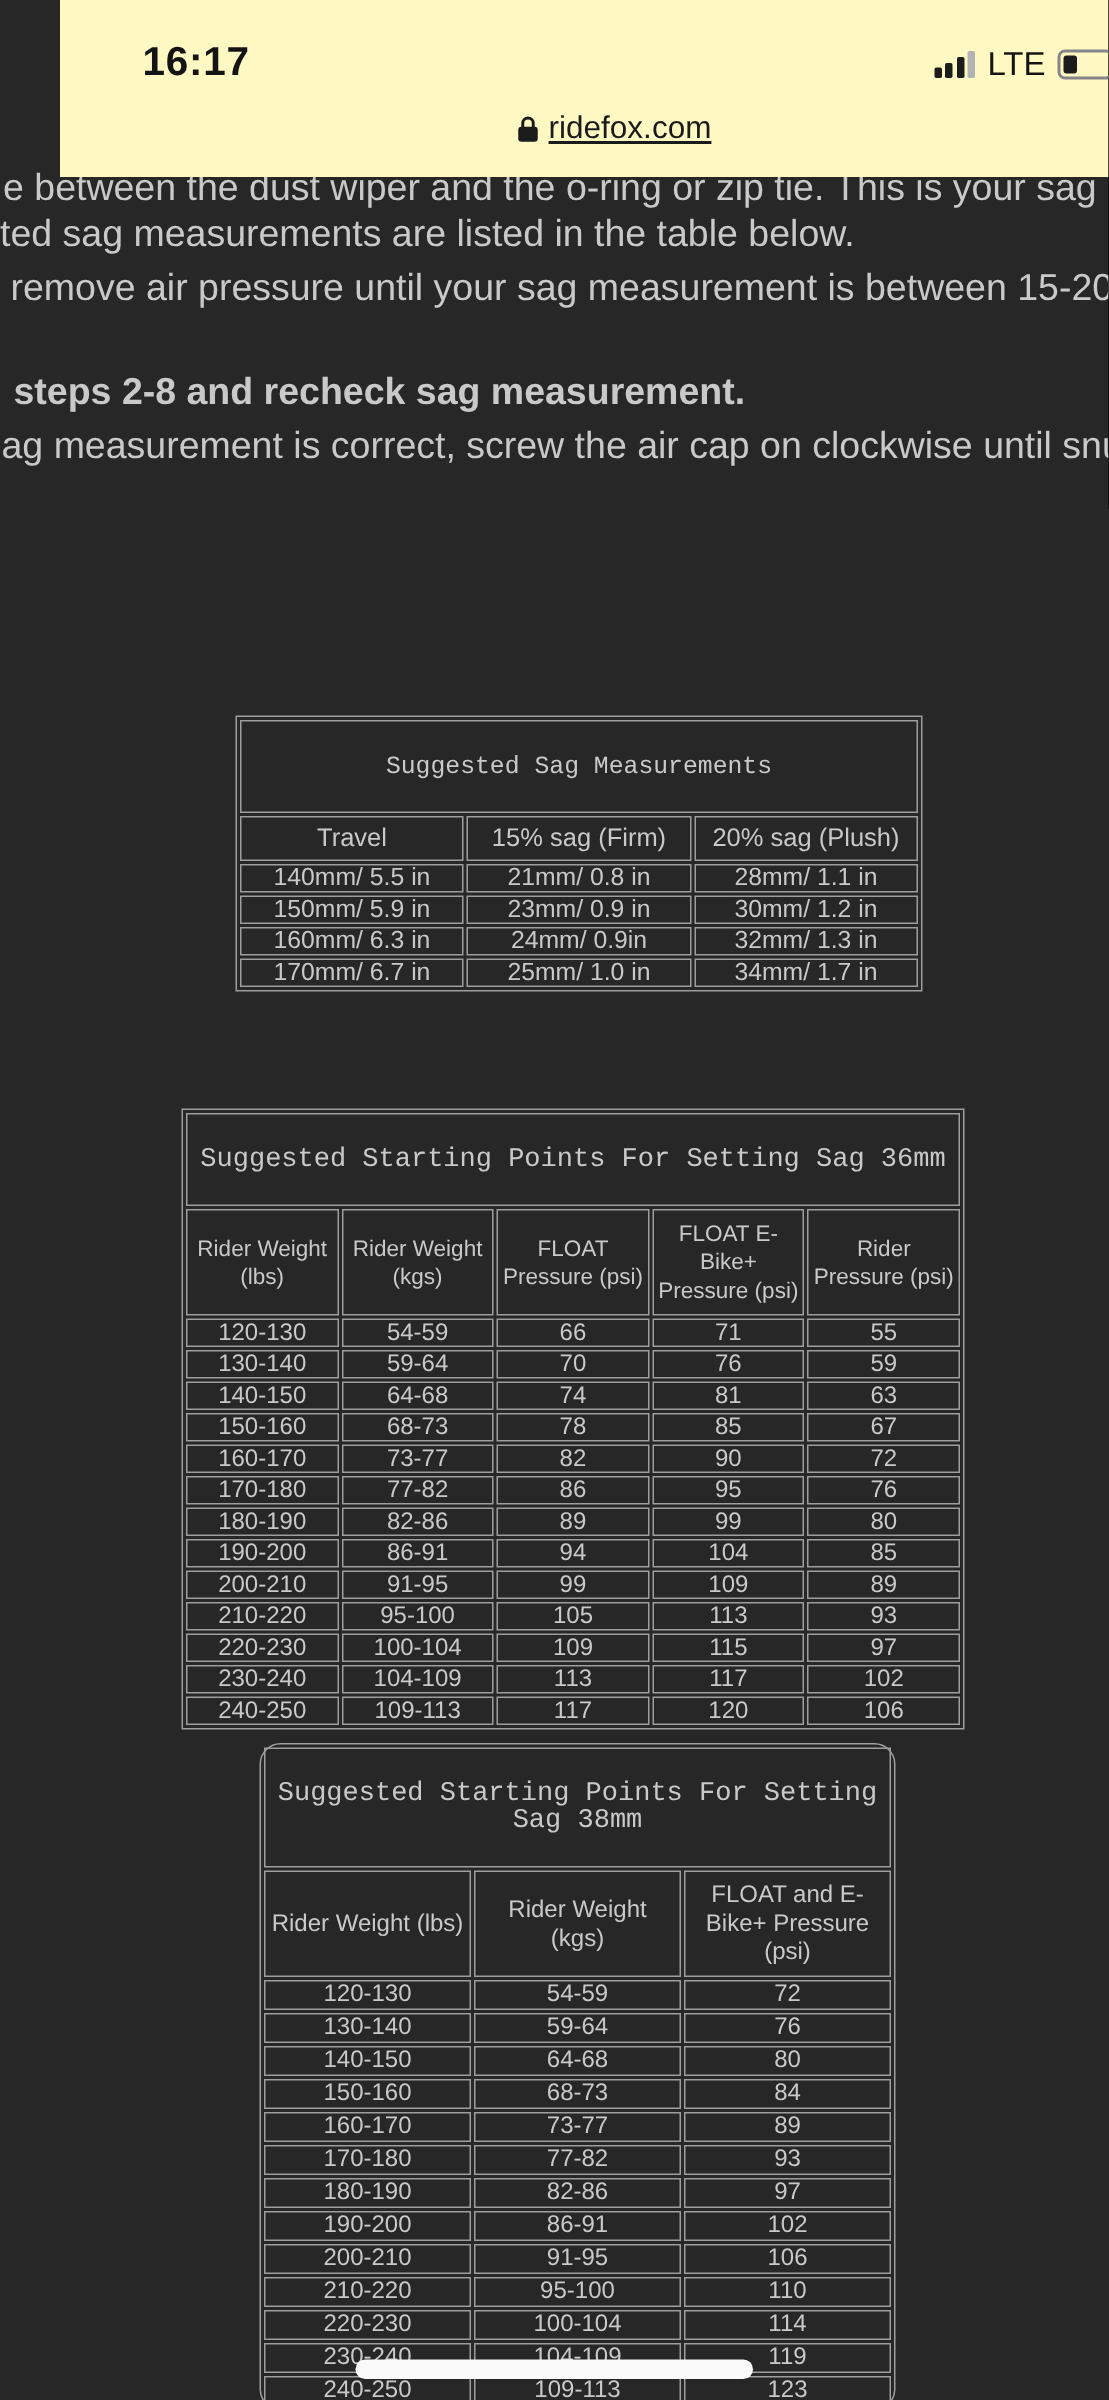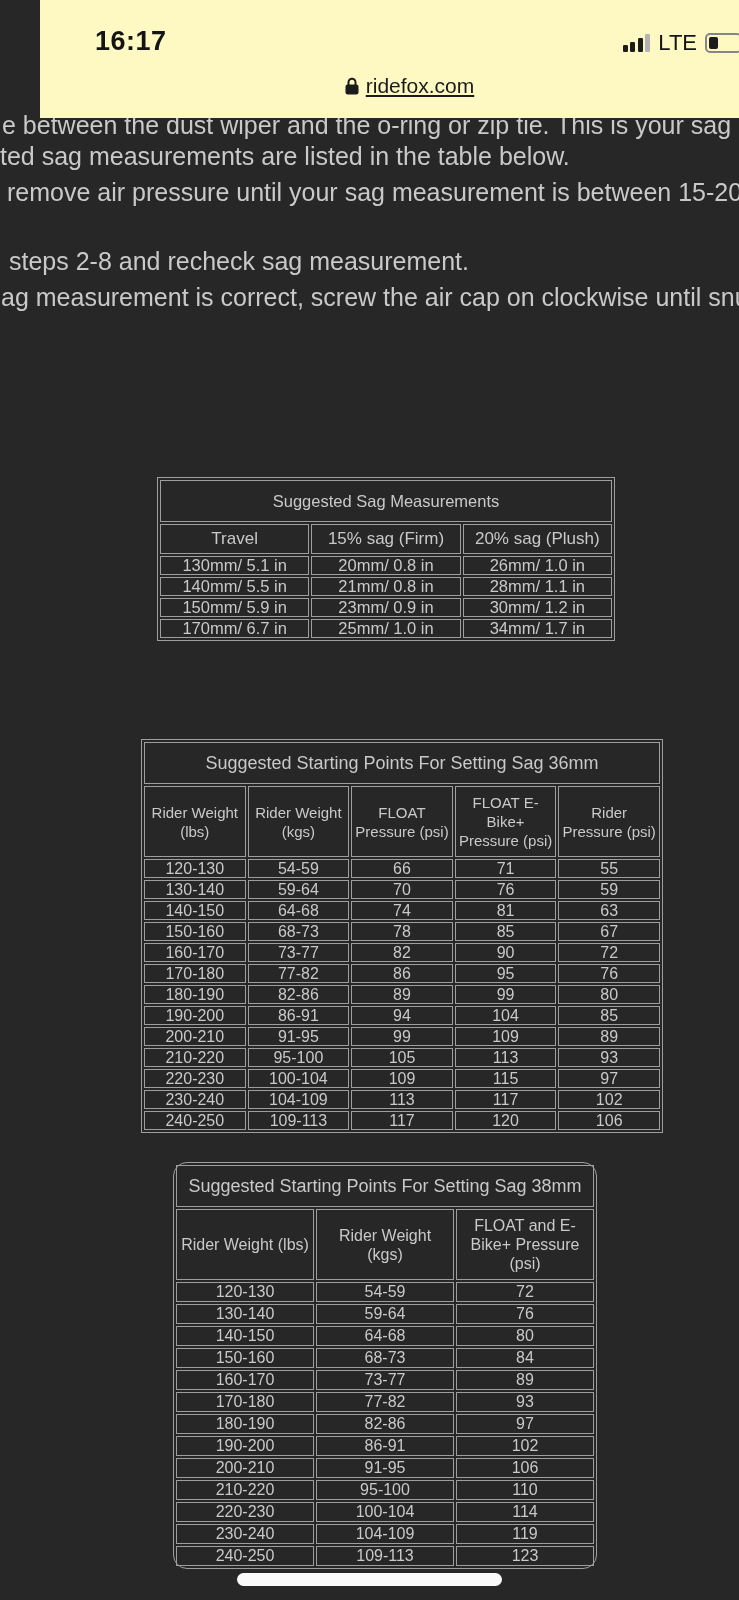--- a/index.html
+++ b/index.html
@@ -21,70 +21,70 @@
            font-size:21px;color:#1b1b1b;text-decoration:underline;}
   .lock-svg{display:block;}
 
   
   .bodyline{position:absolute;white-space:nowrap;font-size:25px;line-height:30px;color:#c9c9c9;}
 
   
   table.sag{position:absolute;border-collapse:separate;border-spacing:2px;border:1px solid #9e9e9e;
             table-layout:fixed;color:#c9c9c9;text-align:center;}
   .sag td,.sag th{border:1px solid #9e9e9e;font-weight:normal;vertical-align:middle;overflow:hidden;}
-  .sag .tt{font-size:18px;line-height:18px;padding:11px 0;}
+  .sag .tt{font-size:18px;line-height:18px;padding:21px 0;font-family:Liberation Mono, monospace;}
   .sag td{font-size:16px;line-height:17px;padding:0;}
   #t1{left:157px;top:477px;width:458px;}
   #t1 th{font-size:17px;line-height:18px;padding:5px 2px;}
   #t1 td{font-size:16.5px;}
-  #t2{left:121px;top:739px;width:522px;margin-left:20px;}
+  #t2{left:121px;top:739px;width:522px;}
   #t2 th{font-size:15px;line-height:19px;padding:6px 2px;}
   #t3{left:173px;top:1162px;width:424px;border-radius:14px;}
   #t3 th{font-size:16px;line-height:19px;padding:6px 2px;}
   #t3 td{line-height:18px;}
 
   
   .home{position:absolute;left:237px;top:1573px;width:265px;height:13px;border-radius:7px;background:#fafafa;z-index:6;}
 </style>
 </head>
 <body>
 
 <div class="phone">
 
   <div>
     <div class="bodyline" style="top:110px;left:2px;">e between the dust wiper and the o-ring or zip tie. This is your sag measurem</div>
     <div class="bodyline" style="top:141px;left:0px;">ted sag measurements are listed in the table below.</div>
     <div class="bodyline" style="top:177px;left:7px;">remove air pressure until your sag measurement is between 15-20% of your</div>
-    <div class="bodyline" style="top:246px;left:9px;">steps 2-8 and recheck sag measurement.</div>
+    <div class="bodyline" style="top:246px;left:9px;font-weight:bold;">steps 2-8 and recheck sag measurement.</div>
     <div class="bodyline" style="top:282px;left:1px;">ag measurement is correct, screw the air cap on clockwise until snug.</div>
 
     <table class="sag" id="t1">
         <tbody>
           <tr>
             <td colspan="3" class="tt">Suggested Sag Measurements</td>
           </tr>
           <tr>
             <th>Travel</th>
             <th>15% sag (Firm)</th>
             <th>20% sag (Plush)</th>
           </tr>
           <tr>
-            <td>130mm/ 5.1 in</td>
-            <td>20mm/ 0.8 in</td>
-            <td>26mm/ 1.0 in</td>
-          </tr>
-          <tr>
             <td>140mm/ 5.5 in</td>
             <td>21mm/ 0.8 in</td>
             <td>28mm/ 1.1 in</td>
           </tr>
           <tr>
             <td>150mm/ 5.9 in</td>
             <td>23mm/ 0.9 in</td>
             <td>30mm/ 1.2 in</td>
+          </tr>
+          <tr>
+            <td>160mm/ 6.3 in</td>
+            <td>24mm/ 0.9in</td>
+            <td>32mm/ 1.3 in</td>
           </tr>
           <tr>
             <td>170mm/ 6.7 in</td>
             <td>25mm/ 1.0 in</td>
             <td>34mm/ 1.7 in</td>
           </tr>
         </tbody>
       </table>
     <table class="sag" id="t2">
         <tbody>

